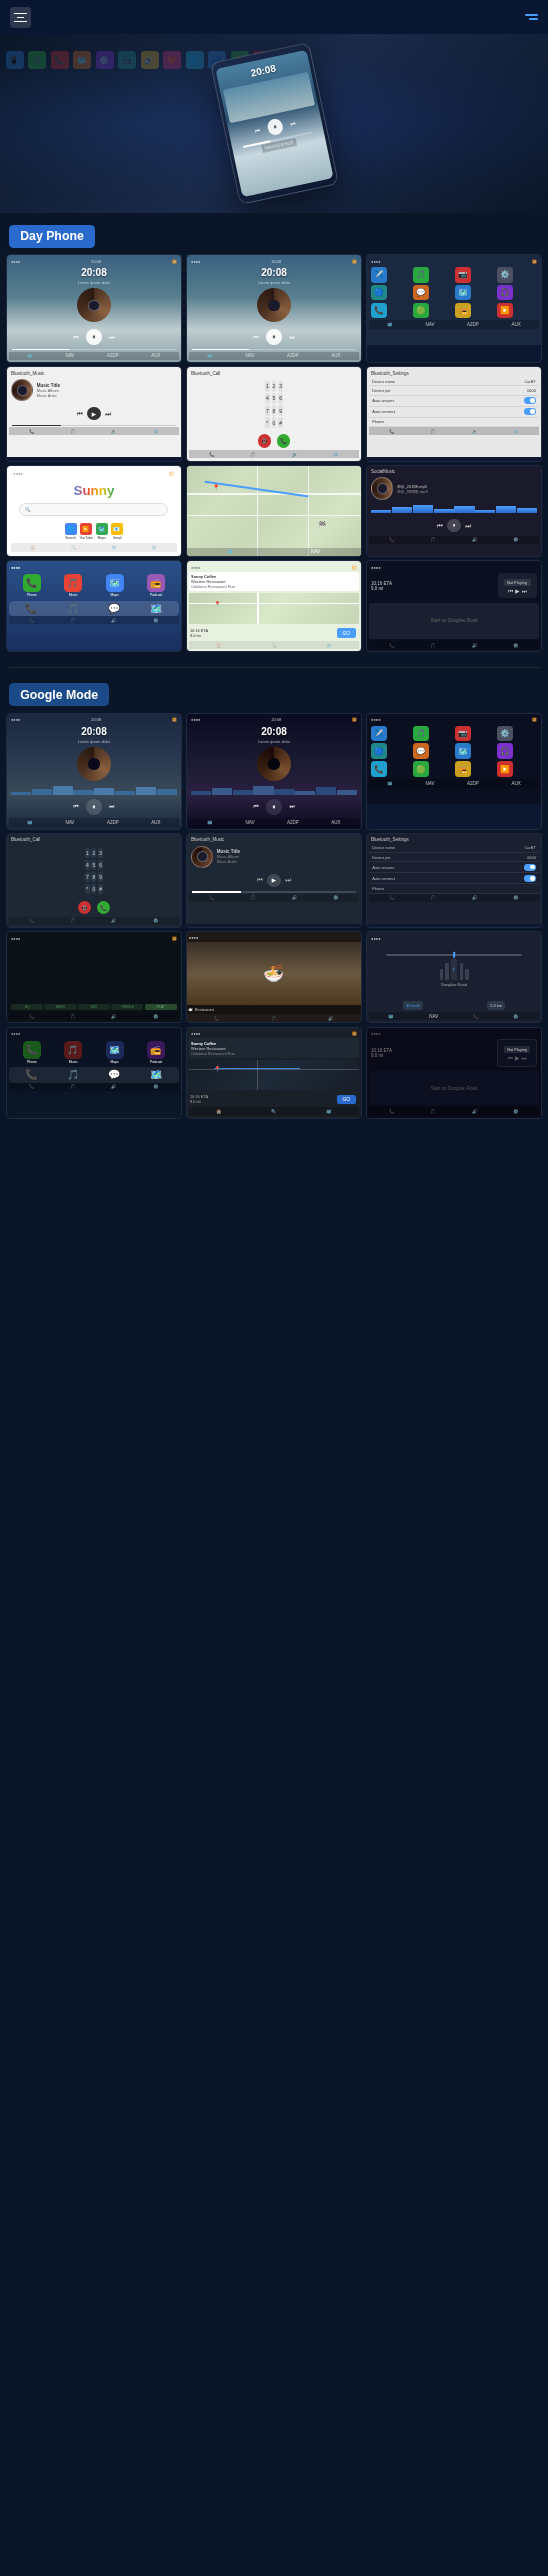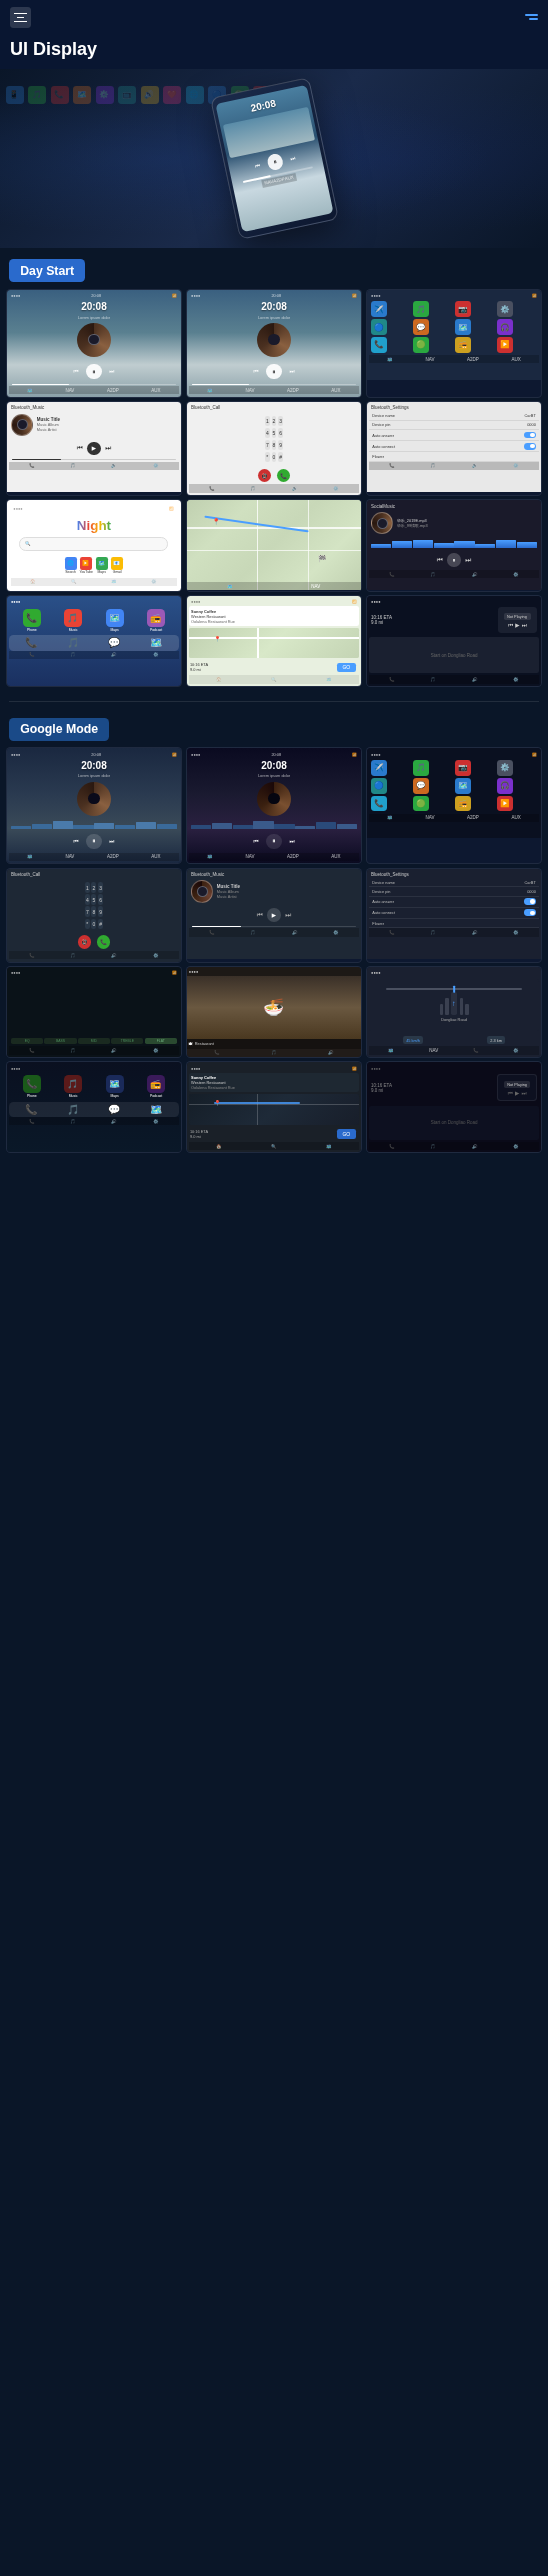--- a/index.html
+++ b/index.html
@@ -351,21 +351,20 @@
     <div class="menu-icon hamburger-lines">
       <span></span>
         <span></span>
         <span></span>
     </div>
     <div class="nav-dots">
       <span></span>
         <span></span>
     </div>
   </div>
-  <div class="page-title">UI Display</div>
 </div>
 
 <div class="hero-section">
   <div class="hero-bg"></div>
 
   <div style="position:absolute;top:11.2px;left:0;right:0;display:flex;flex-wrap:wrap;gap:4.5px;padding:5.6px;opacity:0.3;pointer-events:none;">
     <div class="app-icon blue" style="width:18px;height:18px">📱</div>
     <div class="app-icon green" style="width:18px;height:18px">🎵</div>
     <div class="app-icon red" style="width:18px;height:18px">📞</div>
     <div class="app-icon orange" style="width:18px;height:18px">🗺️</div>
@@ -393,21 +392,21 @@
       <div class="screen-bottom-bar">
         <span>NAV</span>
           <span>A2DP</span>
           <span>AUX</span>
       </div>
     </div>
   </div>
 </div>
 
 <div class="mode-section">
-  <div class="mode-label day">Day Start</div>
+  <div class="mode-label day">Day Phone</div>
 
   <div class="screenshots-section">
 
     <div class="screenshots-grid">
 
       <div class="screen-card">
         <div class="music-screen">
           <div class="status-bar">
             <span>●●●●</span>
               <span>20:08</span>
@@ -595,21 +594,21 @@
 
     <div class="screenshots-grid">
 
       <div class="screen-card">
         <div class="google-screen">
           <div class="status-bar light" style="width:100%;color:rgba(0,0,0,0.4);">
             <span>●●●●</span>
               <span></span>
               <span>📶</span>
           </div>
-          <div class="google-logo">Night</div>
+          <div class="google-logo">Sunny</div>
           <div class="search-bar">
             <span style="font-size:4.5px;color:#999;">🔍</span>
           </div>
           <div style="display:grid;grid-template-columns:repeat(4,1fr);gap:2.2px;padding:3.4px;margin-top:3.4px;">
             <div style="display:flex;flex-direction:column;align-items:center;gap:0.6px;">
               <div style="width:12.3px;height:12.3px;border-radius:2.2px;background:#4285f4;display:flex;align-items:center;justify-content:center;font-size:5.6px;">🌐</div>
               <span style="font-size:3.4px;color:#333;">Search</span>
             </div>
             <div style="display:flex;flex-direction:column;align-items:center;gap:0.6px;">
               <div style="width:12.3px;height:12.3px;border-radius:2.2px;background:#ea4335;display:flex;align-items:center;justify-content:center;font-size:5.6px;">▶️</div>

